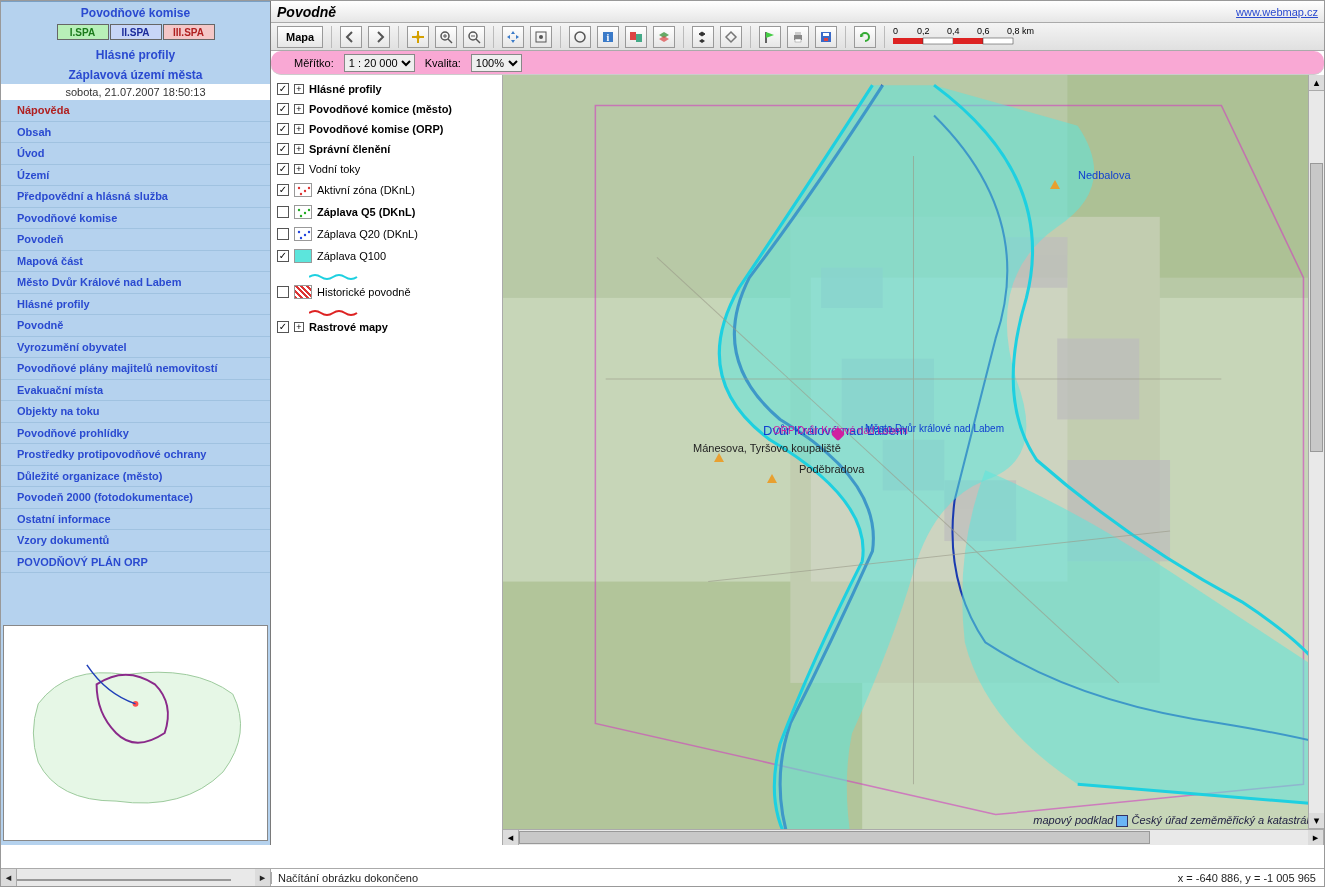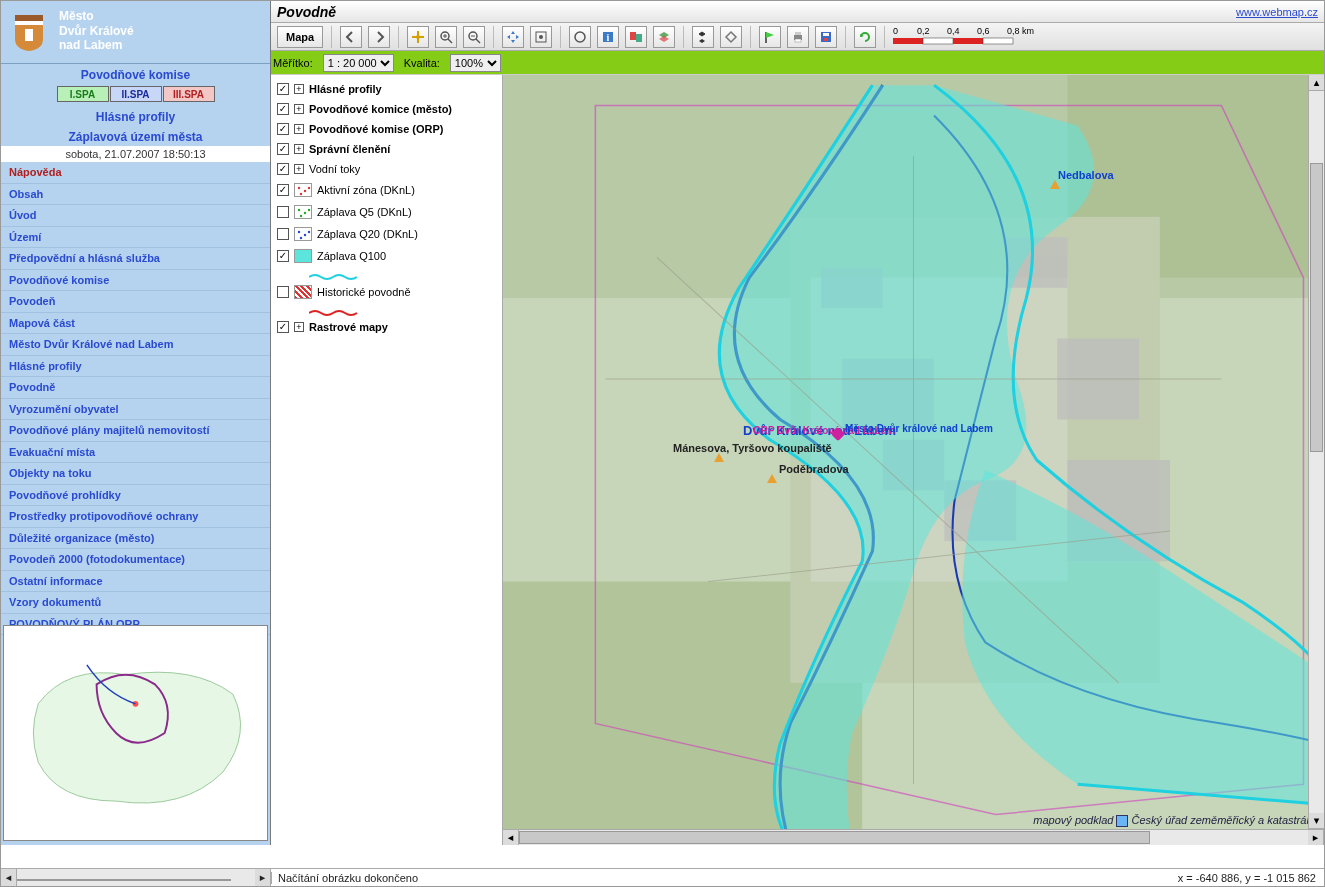--- a/index.html
+++ b/index.html
@@ -19,60 +19,60 @@
 .section-title { text-align: center; color: #2a4ad0; font-weight: bold; padding: 4px 0 2px; font-size: 12px; cursor: pointer; }
 .spa-row { display: flex; justify-content: center; gap: 1px; padding: 2px 0 4px; }
 .spa-btn { width: 52px; height: 16px; border: 1px solid #666; font-size: 10px; font-weight: bold; display: flex; align-items: center; justify-content: center; cursor: pointer; }
 .spa1 { background: #b8f0b8; color: #1a7a1a; }
 .spa2 { background: #c8d6f7; color: #1a2a9a; }
 .spa3 { background: #f4c7c7; color: #b02020; }
 
 .datetime { background: #fff; text-align: center; padding: 2px 4px; font-size: 11px; color: #333; }
 
 .nav-list { }
-.nav-item { padding: 2px 4px 2px 8px; color: #2a4ad0; font-weight: bold; border-bottom: 1px solid #a0c2e0; cursor: pointer; line-height: 1.5; }
+.nav-item { padding: 2px 4px 2px 16px; color: #2a4ad0; font-weight: bold; border-bottom: 1px solid #a0c2e0; cursor: pointer; line-height: 1.5; }
 .nav-item.red { color: #b02020; }
 
 .overview-map { position: absolute; left: 2px; bottom: 4px; right: 2px; top: 624px; background: #fff; border: 1px solid #888; }
 .overview-svg { width: 100%; height: 100%; }
 
 
 .main { position: absolute; left: 270px; top: 0; right: 0; height: 844px; display: flex; flex-direction: column; }
 .title-bar { height: 22px; background: linear-gradient(#fff,#e6e6e6); border-bottom: 1px solid #aaa; display: flex; align-items: center; padding: 0 6px; justify-content: space-between; }
 .title-bar .title-text { font-weight: bold; font-style: italic; font-size: 14px; }
 .title-bar a { color: #2a4ad0; text-decoration: underline; font-size: 11px; }
 
 .toolbar { height: 28px; background: linear-gradient(#f4f4f4,#e0e0e0); border-bottom: 1px solid #aaa; display: flex; align-items: center; padding: 0 6px; gap: 6px; }
 .toolbar .btn { width: 22px; height: 22px; background: linear-gradient(#fff,#e6e6e6); border: 1px solid #999; display: flex; align-items: center; justify-content: center; cursor: pointer; }
 .toolbar .btn.wide { width: auto; padding: 10px 8px; font-size: 11px; font-weight: bold; }
 .toolbar .sep { width: 1px; height: 22px; background: #bbb; margin: 0 2px; }
 .scalebar-svg { width: 160px; height: 22px; }
 
-.controls-row { height: 24px; background: #84cc16; border-bottom: 1px solid #ccc; display: flex; align-items: center; padding: 0 2px; gap: 10px; font-size: 11px; }
+.controls-row { height: 24px; background: #f9a8d4; border-bottom: 1px solid #ccc; display: flex; align-items: center; padding: 0 23px; gap: 10px; font-size: 11px; border-radius: 10px; }
 .controls-row select { font-size: 11px; height: 18px; border: 1px solid #888; }
 
 
 .content { position: absolute; left: 0; right: 0; top: 74px; bottom: 0; display: flex; }
 .layers-panel { width: 232px; border-right: 1px solid #aaa; background: #fff; padding: 8px 6px; font-size: 11px; overflow-y: auto; }
 .layer-item { display: flex; align-items: center; gap: 5px; margin-bottom: 8px; }
 .layer-item .chk { width: 12px; height: 12px; border: 1px solid #555; display: inline-flex; align-items: center; justify-content: center; font-size: 10px; line-height: 1; cursor: pointer; }
 .layer-item .exp { width: 10px; height: 10px; border: 1px solid #555; display: inline-flex; align-items: center; justify-content: center; font-size: 9px; line-height: 1; cursor: pointer; }
 .layer-item .swatch { width: 18px; height: 14px; border: 1px solid #999; flex-shrink: 0; }
 .layer-item .lbl { font-weight: bold; }
 .layer-item .sub { font-weight: normal; }
 .swatch.dots-red { background: #fff; }
 .swatch.dots-green { background: #fff; }
 .swatch.dots-blue { background: #fff; }
 .swatch.cyan { background: #5ce5dc; }
 .swatch.hatch-red { background: repeating-linear-gradient(45deg,#d33,#d33 2px,#fff 2px,#fff 4px); }
 .wave-line { height: 8px; width: 50px; margin-left: 32px; margin-bottom: 6px; }
 
 .map-area { position: relative; flex: 1; overflow: hidden; }
 .map-svg { width: 100%; height: 100%; display: block; }
-.map-label { position: absolute; font-size: 11px; font-weight: bold; pointer-events: none; }
+.map-label { position: absolute; font-size: 11px; font-weight: normal; pointer-events: none; margin-left: 20px; }
 .map-label.blue { color: #1040d0; }
 .map-label.magenta { color: #d020a0; }
 .map-label.black { color: #222; }
 .map-attribution { position: absolute; bottom: 18px; right: 6px; font-size: 11px; color: #224; font-style: italic; pointer-events: none; }
 .map-attribution .icon-sq { display: inline-block; width: 12px; height: 12px; background: #6ab5f5; border: 1px solid #336; vertical-align: middle; }
 .marker-tri { position: absolute; width: 0; height: 0; border-left: 5px solid transparent; border-right: 5px solid transparent; border-bottom: 9px solid #e8a030; }
 .marker-dot { position: absolute; width: 10px; height: 10px; background: #d020a0; border-radius: 2px; transform: rotate(45deg); }
 
 .hscroll { position: absolute; left: 0; right: 0; bottom: 0; height: 16px; background: #e9e9e9; border-top: 1px solid #aaa; display: flex; }
 .hscroll .arrow { width: 16px; background: #dcdcdc; border-right: 1px solid #aaa; display: flex; align-items: center; justify-content: center; cursor: pointer; }
@@ -94,33 +94,20 @@
 .status-mid { flex: 1; padding-left: 6px; border-left:1px solid #aaa; }
 .status-right { padding-right: 8px; }
 
 </style>
 </head>
 <body>
 
 <div class="app">
 
   <div class="sidebar">
-    <div class="sidebar-header">
-      <svg class="crest-icon" viewBox="0 0 44 44">
-        <path class="crest-top" d="M8 6 h28 v6 h-28 z"></path>
-        <path class="crest-stripe" d="M8 12 h28 v4 h-28 z"></path>
-        <path class="crest-bottom" d="M8 16 h28 v14 q0 10 -14 12 q-14 -2 -14 -12 z"></path>
-        <rect class="crest-stripe" x="18" y="20" width="8" height="12"></rect>
-      </svg>
-      <div class="city-name">
-        <div>Město</div>
-        <div>Dvůr Králové</div>
-        <div>nad Labem</div>
-      </div>
-    </div>
     <div class="sidebar-divider"></div>
 
     <div class="section-title">Povodňové komise</div>
     <div class="spa-row">
       <div class="spa-btn spa1">I.SPA</div>
       <div class="spa-btn spa2">II.SPA</div>
       <div class="spa-btn spa3">III.SPA</div>
     </div>
     <div class="section-title">Hlásné profily</div>
     <div class="section-title">Záplavová území města</div>
@@ -337,21 +324,21 @@
             <span class="lbl sub" style="font-weight: normal;">Aktivní zóna (DKnL)</span>
           </div>
           <div class="layer-item">
             <span class="chk"></span>
             <span class="swatch dots-green"><svg width="18" height="14">
                 <circle cx="4" cy="4" r="1.2" fill="#2a2"></circle>
                 <circle cx="10" cy="7" r="1.2" fill="#2a2"></circle>
                 <circle cx="14" cy="4" r="1.2" fill="#2a2"></circle>
                 <circle cx="6" cy="10" r="1.2" fill="#2a2"></circle>
               </svg></span>
-            <span class="lbl sub" style="font-weight: normal;">Záplava Q5 (DKnL)</span>
+            <span class="lbl sub" style="font-weight: bold;">Záplava Q5 (DKnL)</span>
           </div>
           <div class="layer-item">
             <span class="chk"></span>
             <span class="swatch dots-blue"><svg width="18" height="14">
                 <circle cx="4" cy="4" r="1.2" fill="#24d"></circle>
                 <circle cx="10" cy="7" r="1.2" fill="#24d"></circle>
                 <circle cx="14" cy="4" r="1.2" fill="#24d"></circle>
                 <circle cx="6" cy="10" r="1.2" fill="#24d"></circle>
               </svg></span>
             <span class="lbl sub" style="font-weight: normal;">Záplava Q20 (DKnL)</span>
@@ -461,16 +448,16 @@
     <div class="status-left">
       <div class="scroll-mini">
         <div class="arrow">◂</div>
         <div class="track">
             <div class="thumb"></div>
           </div>
         <div class="arrow">▸</div>
       </div>
     </div>
     <div class="status-mid">Načítání obrázku dokončeno</div>
-    <div class="status-right">x = -640 886, y = -1 015 862</div>
+    <div class="status-right">x = -640 886, y = -1 005 965</div>
   </div>
 
 </div>
 
 </body></html>

